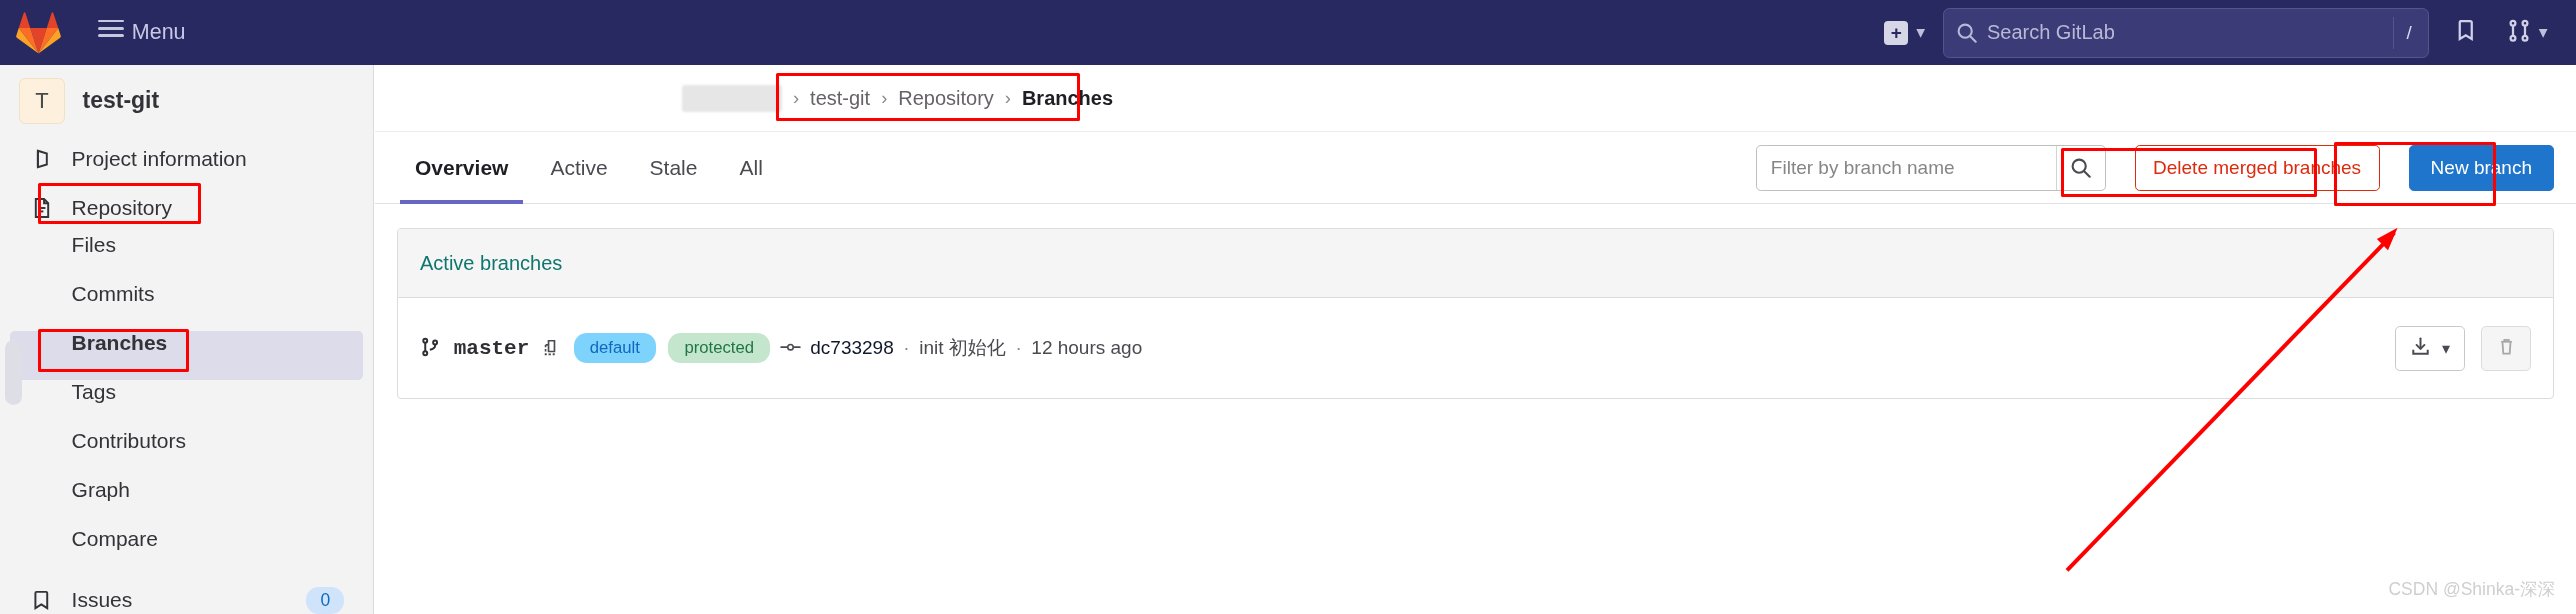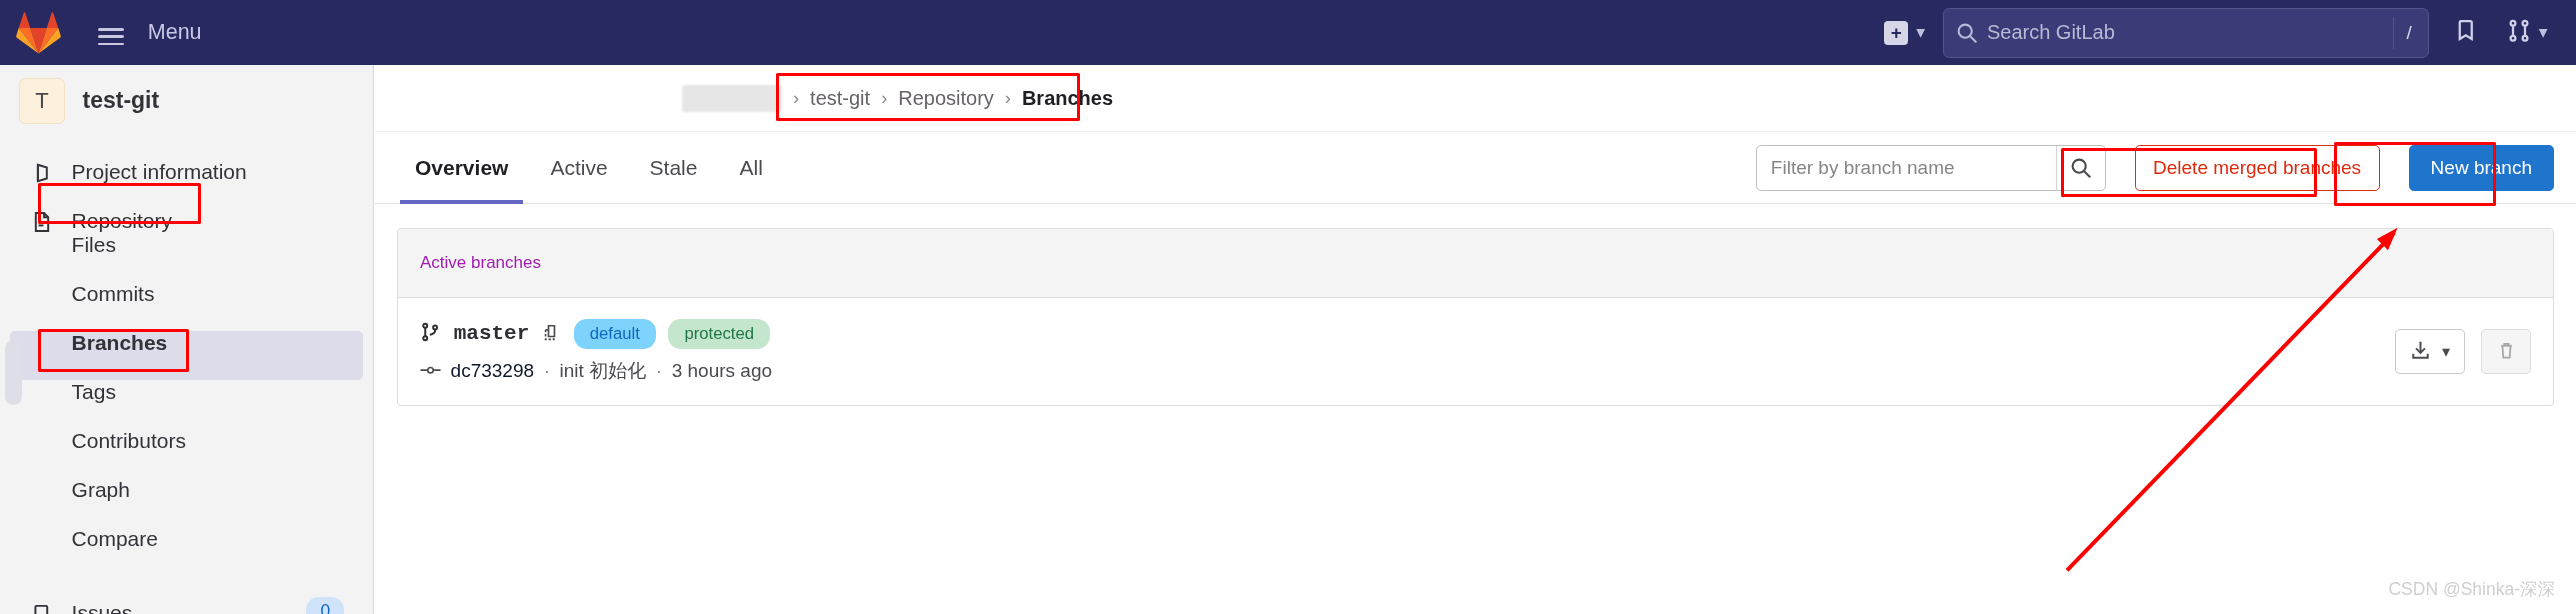--- a/index.html
+++ b/index.html
@@ -19,22 +19,22 @@
     background: #292961;
     display: flex;
     align-items: center;
   }
   .nav-logo {
     margin-left: 14.3px;
     width: 49px; height: 49px;
     display: flex; align-items: center; justify-content: center;
   }
   .nav-menu-btn {
-    display: flex; align-items: flex-end;
-    gap: 24px;
+    display: flex; align-items: flex-start;
+    gap: 8px;
     margin-left: 24px;
     padding: 8px 11px;
     border-radius: 4.8px;
     cursor: pointer;
   }
   .hamburger { display: flex; flex-direction: column; gap: 4.8px; width: 25.5px; }
   .hamburger span { display:block; height: 2.4px; background: #c7c7e0; border-radius: 1.6px; }
   .nav-menu-label { color: #c8c8e6; font-size: 21.5px; }
 
   .nav-right {
@@ -102,21 +102,21 @@
     width: 46px; height: 46px;
     background: #fdf1dd;
     border: 0.8px solid #f0e0c4;
     border-radius: 6.4px;
     color: #4a4a4a; font-size: 22px;
     display: flex; align-items: center; justify-content: center;
   }
   .sb-project-name { font-size: 23px; font-weight: bold; color: #333238; }
 
   .sb-item {
-    display: flex; align-items: flex-end;
+    display: flex; align-items: center;
     gap: 16px;
     height: 49px;
     padding: 0 19px;
     cursor: pointer;
     color: #333238;
     font-size: 21px;
     border-radius: 4.8px;
     margin: 0 9.6px;
     position: relative;
   }
@@ -266,29 +266,29 @@
     border-radius: 4px;
     overflow: hidden;
     background: #fff;
   }
   .card-header {
     background: #f5f5f5;
     border-bottom: 0.8px solid #dcdcdc;
     height: 69px;
     display: flex; align-items: center;
     padding-left: 22px;
-    font-size: 17px;
-    color: #a21caf;
+    font-size: 20px;
+    color: #0f766e;
   }
   .branch-row {
     display: flex; align-items: center;
     padding: 21px 22px 21px 22px;
     min-height: 100px;
   }
-  .branch-info { display: flex; flex-direction: column; gap: 9.6px; }
+  .branch-info { display: flex; flex-direction: row; gap: 9.6px; }
   .branch-title-line { display: flex; align-items: center; gap: 12.7px; }
   .branch-name {
     font-family: "Liberation Mono", monospace;
     font-size: 21px; font-weight: bold;
     color: #2f2e33;
   }
   .copy-icon { cursor: pointer; display: flex; color: #4b4a50; }
   .badge {
     font-size: 16.7px;
     border-radius: 12.7px;
@@ -559,21 +559,21 @@
             <svg width="21" height="14.3" viewBox="0 0 20 12" fill="none" stroke="#4b4a50" stroke-width="1.5">
               <circle cx="10" cy="6" r="2.6"></circle>
               <line x1="1" y1="6" x2="7" y2="6" stroke-linecap="round"></line>
               <line x1="13" y1="6" x2="19" y2="6" stroke-linecap="round"></line>
             </svg>
           </span>
           <span class="commit-sha">dc733298</span>
           <span class="dot-sep">·</span>
           <span>init 初始化</span>
           <span class="dot-sep">·</span>
-          <span>3 hours ago</span>
+          <span>12 hours ago</span>
         </div>
 
       </div>
 
       <div class="row-actions">
         <div class="btn-icon">
           <span>
             <svg width="21" height="21" viewBox="0 0 16 16" fill="none" stroke="#4b4a50" stroke-width="1.5">
               <line x1="8" y1="1.8" x2="8" y2="9.5" stroke-linecap="round"></line>
               <path d="M5 6.8 8 9.8 11 6.8" stroke-linecap="round" stroke-linejoin="round"></path>

